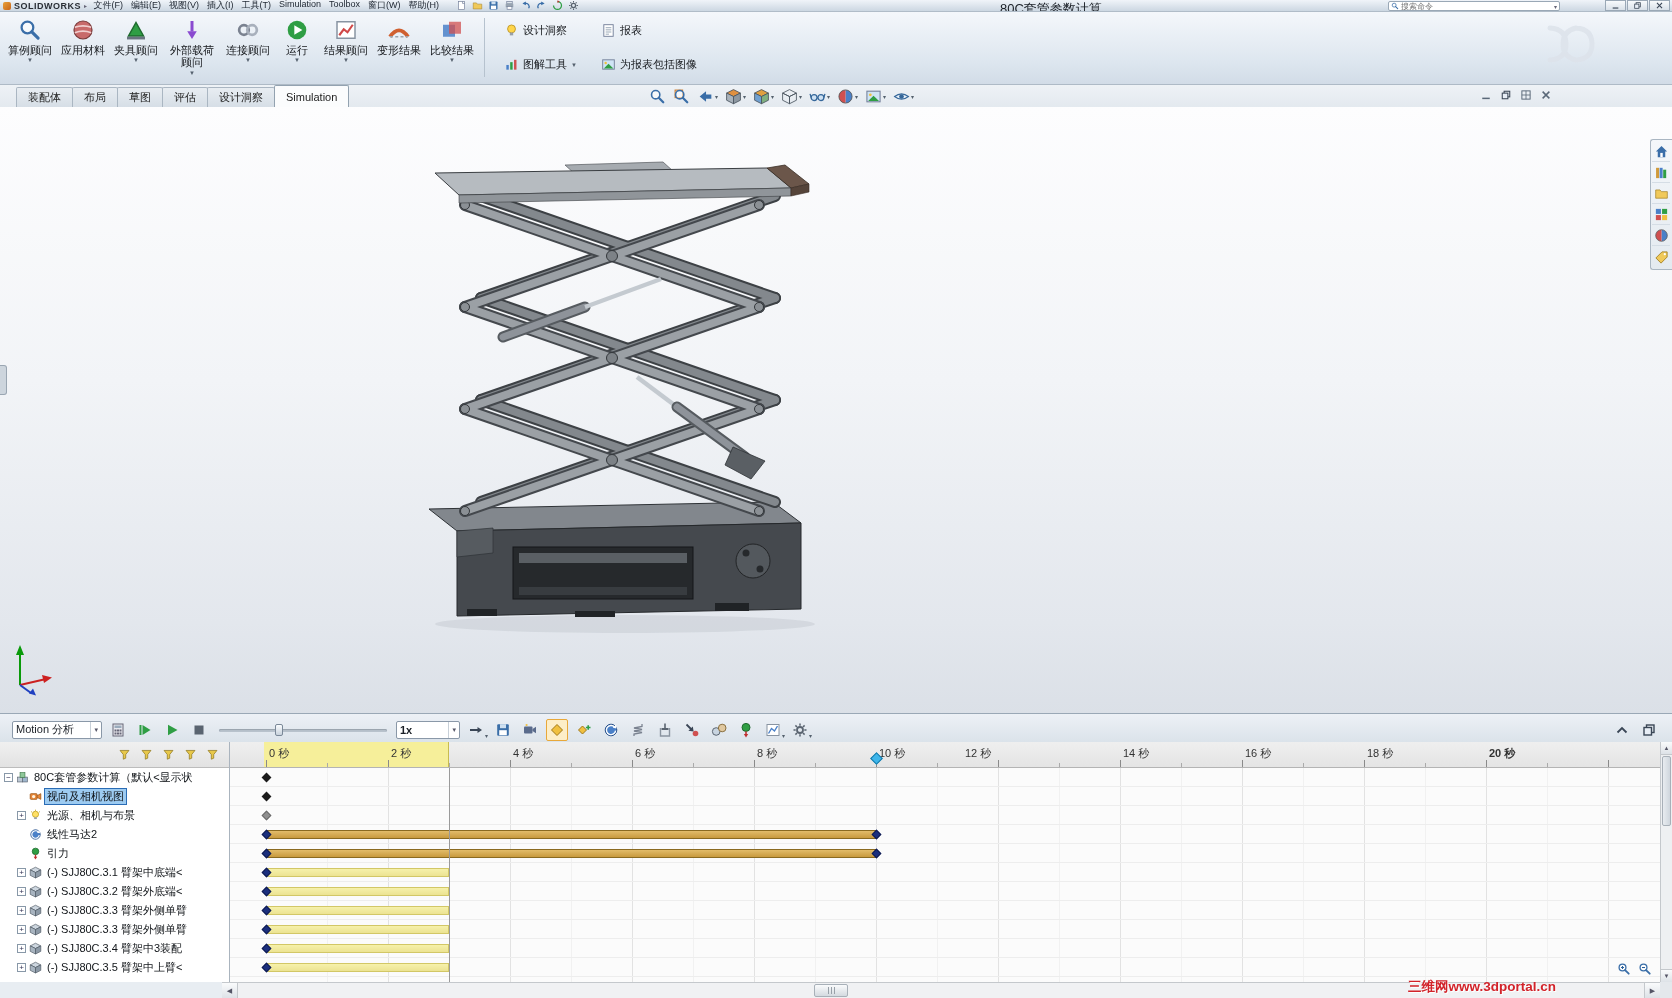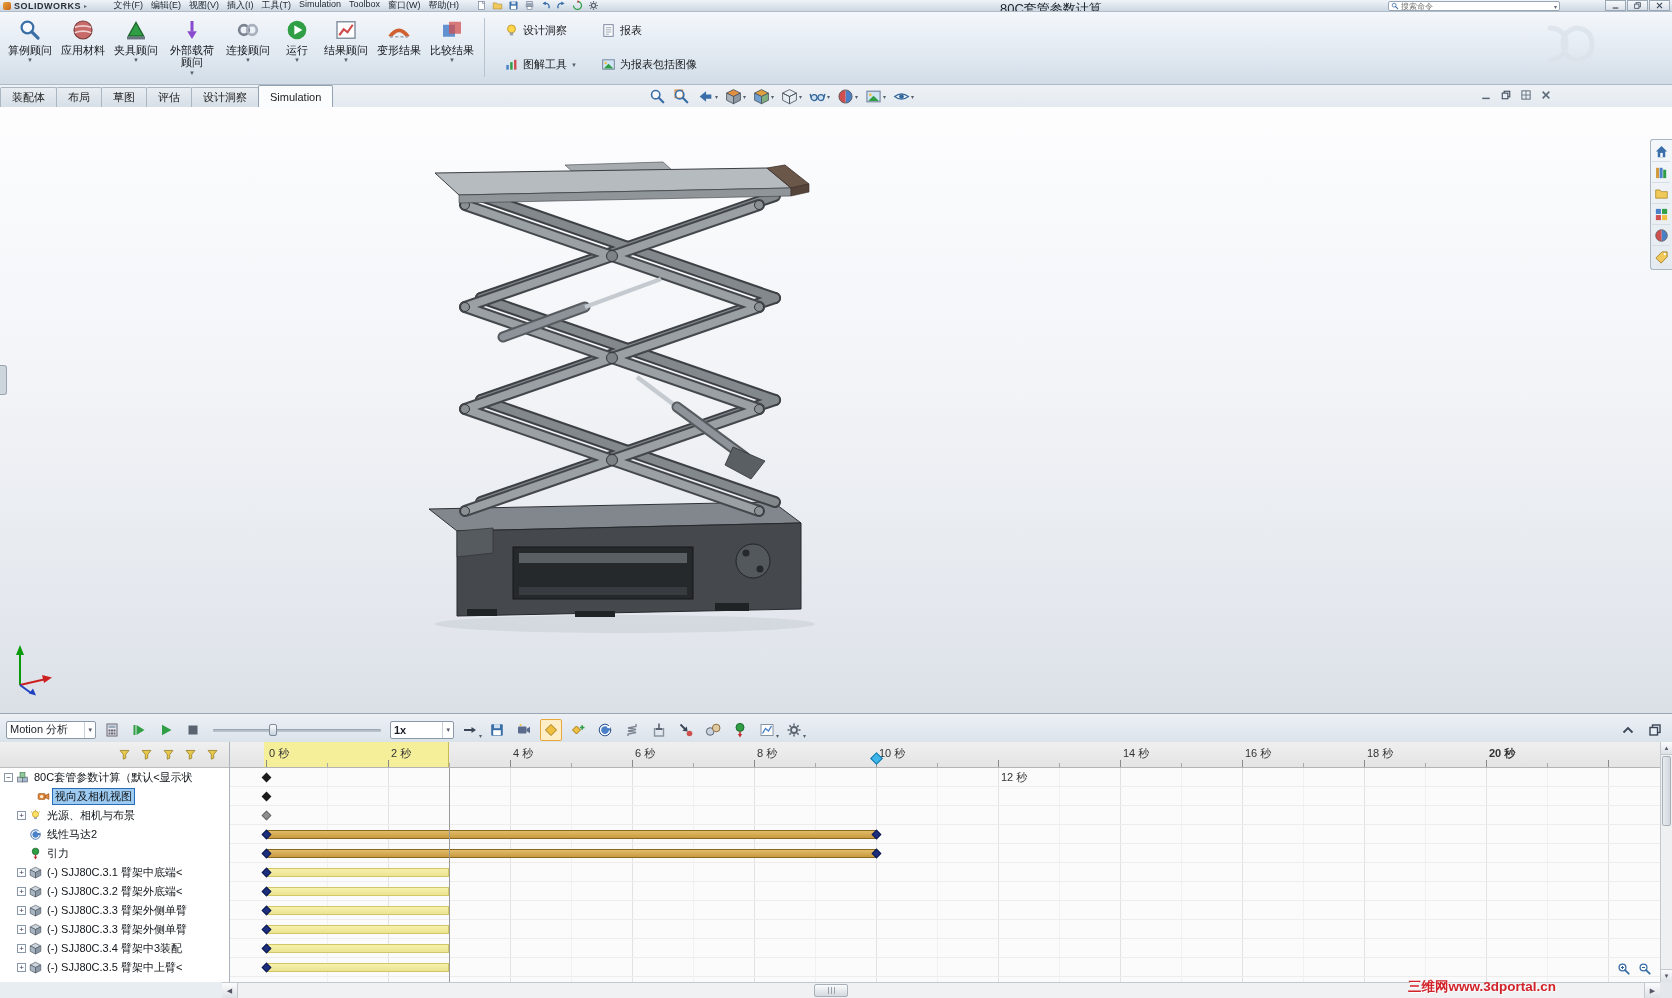--- a/index.html
+++ b/index.html
@@ -6,21 +6,21 @@
 html,body{width:1672px;height:998px;overflow:hidden}
 body{font-family:"Liberation Sans","DejaVu Sans",sans-serif;font-size:11px;color:#222;background:#dfe3e9}
 .app{position:relative;width:1672px;height:998px;overflow:hidden;background:#eef1f4}
 .ic{display:inline-flex;align-items:center;justify-content:center;line-height:0}
 
 
 .menubar{position:absolute;left:0;top:0;right:0;height:12px;background:linear-gradient(#f0f4f9,#ccd7e2);border-bottom:1px solid #b0bcc8;display:flex;align-items:center;padding:0 3px;gap:2px;overflow:hidden;z-index:50}
 .logo{display:flex;align-items:center;gap:3px;font-weight:bold;font-size:9px;color:#2a2f36;letter-spacing:.5px}
 .logo-mark{width:8px;height:8px;background:linear-gradient(135deg,#e8a03a,#c8651a);border-radius:2px;flex:none}
 .logo-arrow{font-size:6px;color:#667}
-.menus{display:flex;margin-left:20px}
+.menus{display:flex;margin-left:0}
 .menu-item{font-size:9px;color:#1d2530;padding:0 4px;white-space:nowrap}
 .quickbar{display:flex;gap:3px;margin-left:10px;align-items:center}
 .qbtn{width:13px;height:11px;display:inline-flex;align-items:center;justify-content:center}
 .doc-title{position:absolute;left:1000px;top:0;font-size:13px;color:#1a1f26;white-space:nowrap}
 .searchbox{position:absolute;right:112px;top:1px;width:172px;height:10px;background:#fff;border:1px solid #9aa8b6;border-radius:2px;display:flex;align-items:center;padding:0 2px;gap:2px}
 .searchbox input{border:none;outline:none;flex:1;font-size:8px;height:8px;font-family:inherit;color:#556;background:transparent;min-width:0}
 .s-arrow{font-size:6px;color:#667}
 .winbtns{position:absolute;right:2px;top:0;display:flex;gap:1px}
 .winbtn{width:21px;height:11px;background:linear-gradient(#f8fafc,#d8e0e8);border:1px solid #9aa8b6;display:flex;align-items:center;justify-content:center}
 
@@ -30,41 +30,41 @@
 .rbtn{display:flex;flex-direction:column;align-items:center;justify-content:flex-start;padding:3px 3px 1px;min-width:44px;max-width:58px;text-align:center;border:1px solid transparent;border-radius:2px}
 .rbtn .lbl{font-size:11px;line-height:1.12;color:#15181c;margin-top:2px;word-break:break-all}
 .rbtn .arr,.sbtn .arr{font-size:6px;color:#55616e;margin-top:1px}
 .ribbon-sep{width:1px;background:#b6c2ce;margin:4px 6px;flex:none}
 .ribbon-grid{display:grid;grid-auto-flow:column;grid-template-rows:repeat(2,1fr);gap:2px 14px;align-content:center;margin-left:8px}
 .sbtn{display:flex;align-items:center;gap:4px;font-size:11px;color:#15181c;padding:2px 4px;border:1px solid transparent;border-radius:2px;white-space:nowrap}
 .ds-logo{position:absolute;right:70px;top:10px;opacity:.85}
 
 
 .tabbar{position:absolute;left:0;top:85px;right:0;height:22px;background:linear-gradient(#eef2f6,#e3e9ef);display:flex;align-items:flex-end;z-index:30}
-.tabs{display:flex;height:24px;align-items:flex-end;padding-left:0}
+.tabs{display:flex;height:24px;align-items:flex-end;padding-left:16px}
 .tab{height:20px;display:flex;align-items:center;padding:0 11px;font-size:11px;color:#222;background:linear-gradient(#e8edf2,#d6dee6);border:1px solid #aab6c2;border-bottom:none;margin-right:-1px;border-radius:2px 2px 0 0}
 .tab.active{background:#fbfcfd;height:22px;border-color:#93a2b0;position:relative;z-index:2}
 .hud{position:absolute;left:648px;top:2px;display:flex;align-items:center;gap:5px}
 .hud-btn{display:flex;align-items:center;height:18px;padding:0 1px}
 .harr{font-size:6px;color:#55616e;margin-left:1px}
 .docbtns{position:absolute;right:118px;top:3px;display:flex;gap:4px}
 .docbtn{width:16px;height:14px;display:flex;align-items:center;justify-content:center}
 
 
 .viewport{position:absolute;left:0;top:107px;right:0;height:606px;background:linear-gradient(180deg,#fdfdfe 0%,#f2f4f7 45%,#e3e7ed 85%,#dbe0e7 100%);overflow:hidden}
 .model{position:absolute;left:415px;top:52px}
 .triad{position:absolute;left:8px;bottom:16px}
 .flyout-tab{position:absolute;left:0;top:258px;width:7px;height:30px;background:#cdd5dd;border:1px solid #9aa6b2;border-left:none;border-radius:0 3px 3px 0}
 .taskpane{position:absolute;right:0;top:32px;width:22px;display:flex;flex-direction:column;gap:1px;background:linear-gradient(#f4f7fa,#e4eaf0);border:1px solid #aab6c2;border-right:none;border-radius:3px 0 0 3px;padding:2px 1px}
 .tp-item{width:18px;height:20px;display:flex;align-items:center;justify-content:center;border-bottom:1px solid #d5dde5}
 .tp-item:last-child{border-bottom:none}
 
 
 .motion{position:absolute;left:0;top:713px;right:0;bottom:0;background:#e8edf2;border-top:1px solid #9aa8b6}
-.m-toolbar{position:absolute;left:0;top:0;right:0;height:32px;background:linear-gradient(#edf1f6,#d9e1e9);border-bottom:1px solid #b6c0ca;display:flex;align-items:center;padding:0 6px;gap:5px}
+.m-toolbar{position:absolute;left:0;top:0;right:0;height:32px;background:linear-gradient(#edf1f6,#d9e1e9);border-bottom:1px solid #b6c0ca;display:flex;align-items:center;padding:0 12px;gap:5px}
 .m-select{height:18px;background:#fff;border:1px solid #8a98a8;border-radius:2px;display:flex;align-items:center;font-size:11px;padding:0 3px;gap:4px;color:#1a1f26;flex:none}
 .sel-arr{font-size:7px;color:#556;border-left:1px solid #c8d0d8;padding-left:3px;align-self:stretch;display:flex;align-items:center}
 .m-slider{width:168px;height:16px;position:relative;margin:0 4px;flex:none}
 .m-slider .track{position:absolute;left:0;right:0;top:7px;height:3px;background:#b8c2cc;border-radius:2px;box-shadow:inset 0 1px 1px #98a2ac}
 .m-slider .thumb{position:absolute;left:56px;top:2px;width:8px;height:12px;background:linear-gradient(#fafcfe,#c8d2dc);border:1px solid #7a8898;border-radius:2px}
 .mt-btn{width:22px;height:22px;display:flex;align-items:center;justify-content:center;border:1px solid transparent;border-radius:2px;position:relative;flex:none}
 .mt-btn.pressed{background:#fdeec8;border-color:#e8a83a}
 .mt-btn .harr{position:absolute;right:-2px;bottom:1px}
 .mt-spacer{flex:1}
 .m-main{position:absolute;left:0;top:28px;right:0;bottom:16px}
@@ -898,21 +898,21 @@
               <span class="exp">−</span>
               <span class="ic">
                 <svg width="13" height="13" viewBox="0 0 16 16">
                   <rect x="2" y="7.5" width="6" height="6" fill="#bcc8d4" stroke="#5a6470" stroke-width="0.8"></rect>
                   <rect x="8" y="7.5" width="6" height="6" fill="#9fb6cc" stroke="#5a6470" stroke-width="0.8"></rect>
                   <rect x="5" y="2" width="6" height="6" fill="#8fc89a" stroke="#3e7a4a" stroke-width="0.8"></rect>
                 </svg>
               </span>
               <span class="t-label">80C套管参数计算（默认&lt;显示状</span>
             </div>
-            <div class="t-row" style="padding-left: 25px;">
+            <div class="t-row" style="padding-left: 17px;">
               <span class="exp none">−</span>
               <span class="ic">
                 <svg width="13" height="13" viewBox="0 0 16 16">
                   <rect x="1.5" y="4.5" width="8.5" height="7" rx="1" fill="#e8883a" stroke="#a05a1a"></rect>
                   <polygon points="10,7 14.5,4.5 14.5,11.5 10,9" fill="#e8883a" stroke="#a05a1a"></polygon>
                   <circle cx="5.7" cy="8" r="2" fill="#fff4e0"></circle>
                 </svg>
               </span>
               <span class="t-label selected">视向及相机视图</span>
             </div>
@@ -1042,21 +1042,21 @@
             <div class="tick minor" style="left: 1195px;"></div>
             <div class="tick major" style="left: 1256px;"></div>
             <div class="tick minor" style="left: 1317px;"></div>
             <div class="tick major" style="left: 1378px;"></div>
             <span class="tick-label" style="left: 39px;">0 秒</span>
             <span class="tick-label" style="left: 161px;">2 秒</span>
             <span class="tick-label" style="left: 283px;">4 秒</span>
             <span class="tick-label" style="left: 405px;">6 秒</span>
             <span class="tick-label" style="left: 527px;">8 秒</span>
             <span class="tick-label" style="left: 649px;">10 秒</span>
-            <span class="tick-label" style="left: 771px; margin-top: 24px;">12 秒</span>
+            <span class="tick-label" style="left: 735px;">12 秒</span>
             <span class="tick-label" style="left: 893px;">14 秒</span>
             <span class="tick-label" style="left: 1015px;">16 秒</span>
             <span class="tick-label" style="left: 1137px;">18 秒</span>
             <span class="tick-label" style="left: 1259px; font-weight: bold;">20 秒</span>
             <div class="cur-time" style="left: 641.5px;"></div>
           </div>
         <div class="tl-rows" id="tlRows">
             <div class="gline minor" style="left: 97px;"></div>
             <div class="gline major" style="left: 158px;"></div>
             <div class="gline minor" style="left: 219px;"></div>

